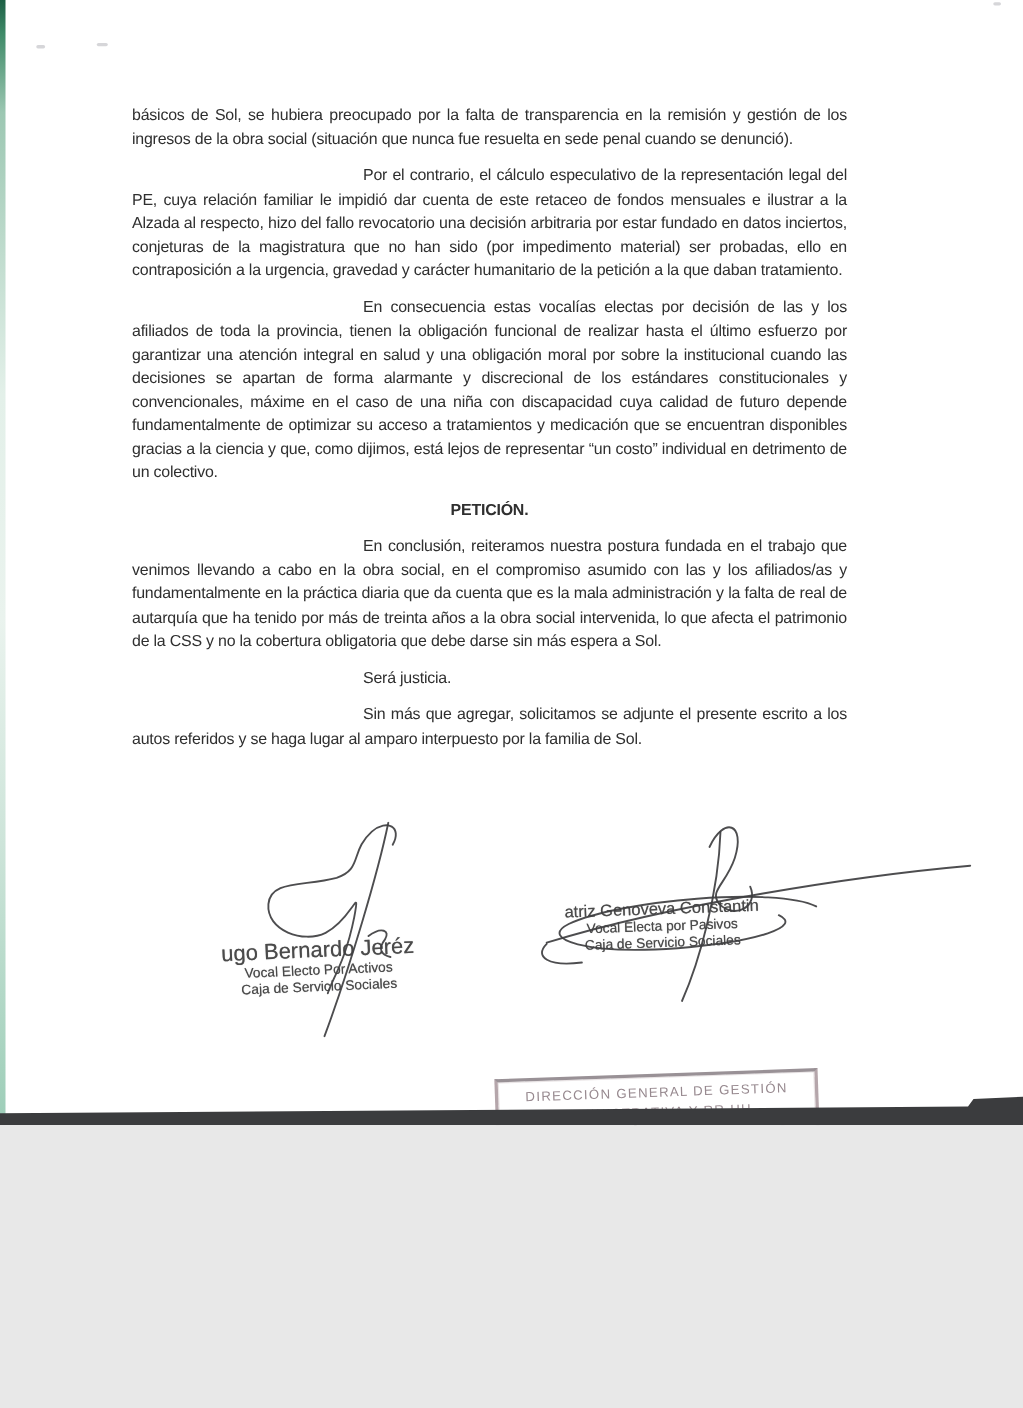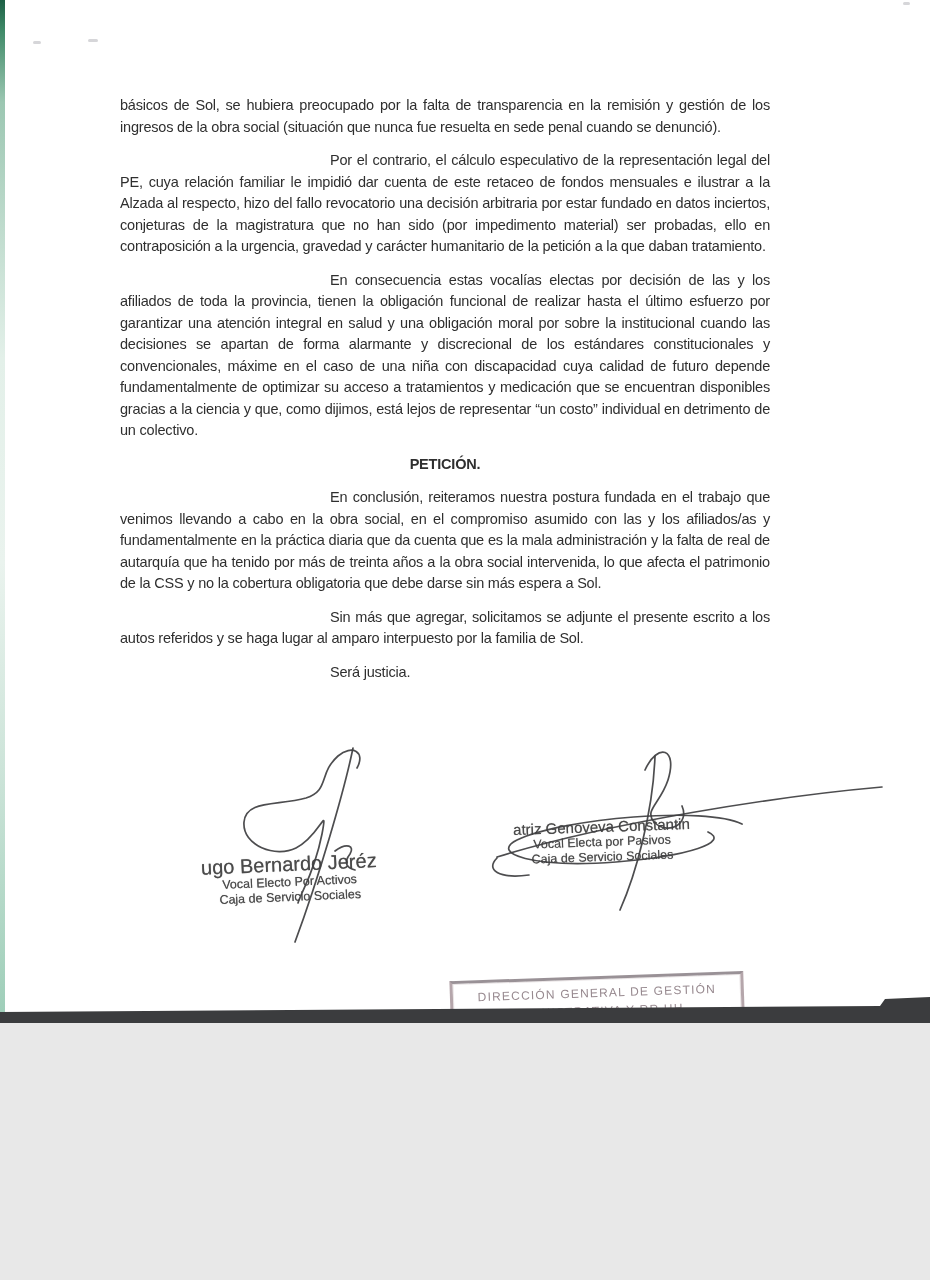--- a/index.html
+++ b/index.html
@@ -86,22 +86,22 @@
   <div class="speck s3"></div>
   <div class="speck s4"></div>
   <div class="speck s5"></div>
 
   <div class="content">
     <p>básicos de Sol, se hubiera preocupado por la falta de transparencia en la remisión y gestión de los ingresos de la obra social (situación que nunca fue resuelta en sede penal cuando se denunció).</p>
     <p class="indent">Por el contrario, el cálculo especulativo de la representación legal del PE, cuya relación familiar le impidió dar cuenta de este retaceo de fondos mensuales e ilustrar a la Alzada al respecto, hizo del fallo revocatorio una decisión arbitraria por estar fundado en datos inciertos, conjeturas de la magistratura que no han sido (por impedimento material) ser probadas, ello en contraposición a la urgencia, gravedad y carácter humanitario de la petición a la que daban tratamiento.</p>
     <p class="indent">En consecuencia estas vocalías electas por decisión de las y los afiliados de toda la provincia, tienen la obligación funcional de realizar hasta el último esfuerzo por garantizar una atención integral en salud y una obligación moral por sobre la institucional cuando las decisiones se apartan de forma alarmante y discrecional de los estándares constitucionales y convencionales, máxime en el caso de una niña con discapacidad cuya calidad de futuro depende fundamentalmente de optimizar su acceso a tratamientos y medicación que se encuentran disponibles gracias a la ciencia y que, como dijimos, está lejos de representar “un costo” individual en detrimento de un colectivo.</p>
     <p class="heading">PETICIÓN.</p>
     <p class="indent">En conclusión, reiteramos nuestra postura fundada en el trabajo que venimos llevando a cabo en la obra social, en el compromiso asumido con las y los afiliados/as y fundamentalmente en la práctica diaria que da cuenta que es la mala administración y la falta de real de autarquía que ha tenido por más de treinta años a la obra social intervenida, lo que afecta el patrimonio de la CSS y no la cobertura obligatoria que debe darse sin más espera a Sol.</p>
+    <p class="indent closing">Será justicia.</p>
     <p class="indent">Sin más que agregar, solicitamos se adjunte el presente escrito a los autos referidos y se haga lugar al amparo interpuesto por la familia de Sol.</p>
-    <p class="indent closing">Será justicia.</p>
   </div>
 
   <div class="sig sig-left">
     <div class="sig-name">ugo Bernardo Jeréz</div>
     <div class="sig-role">Vocal Electo Por Activos</div>
     <div class="sig-org">Caja de Servicio Sociales</div>
   </div>
 
   <div class="sig sig-right">
     <div class="sig-name">atriz Genoveva Constantin</div>

